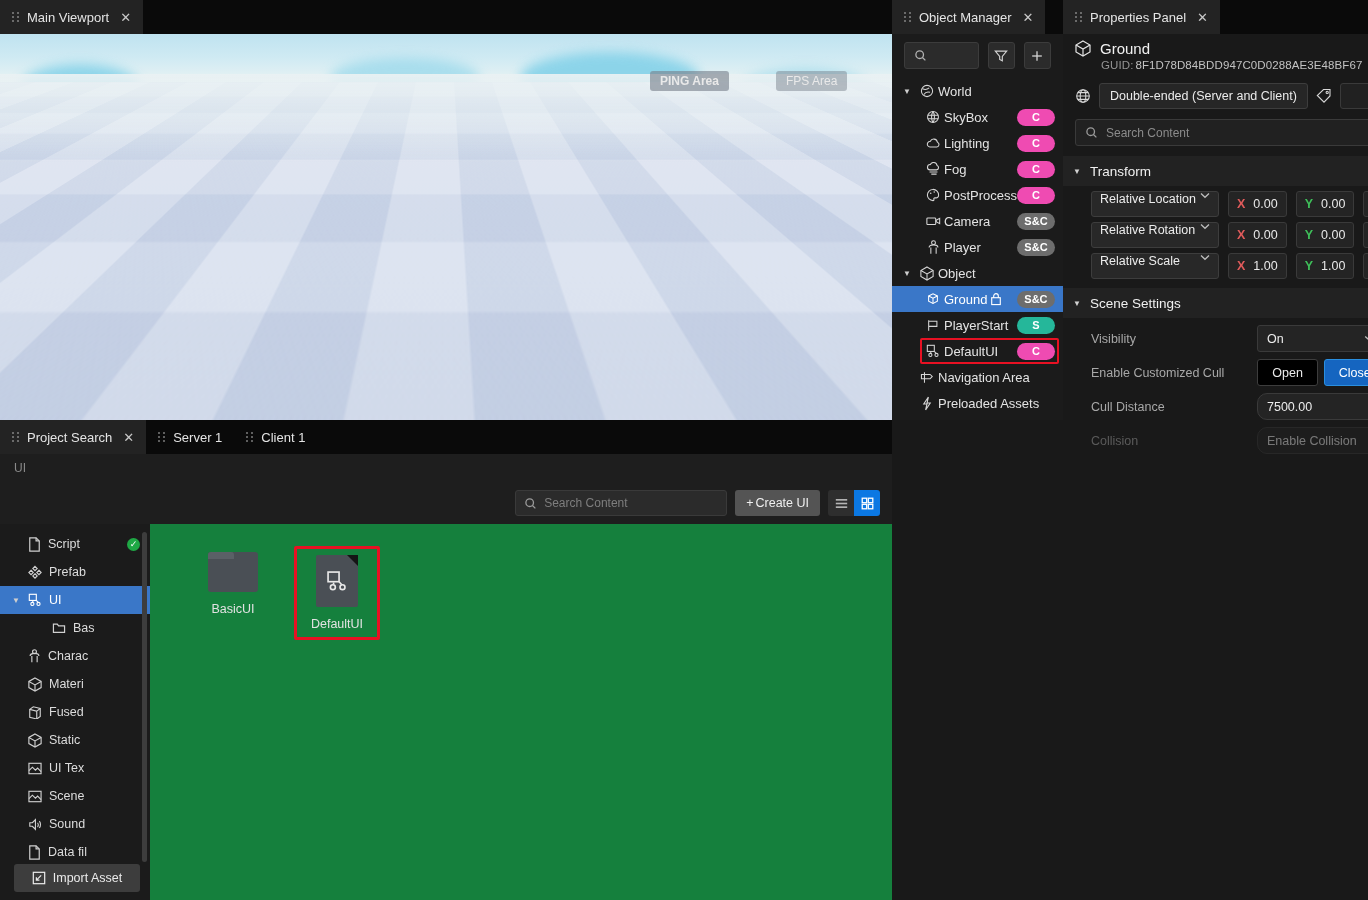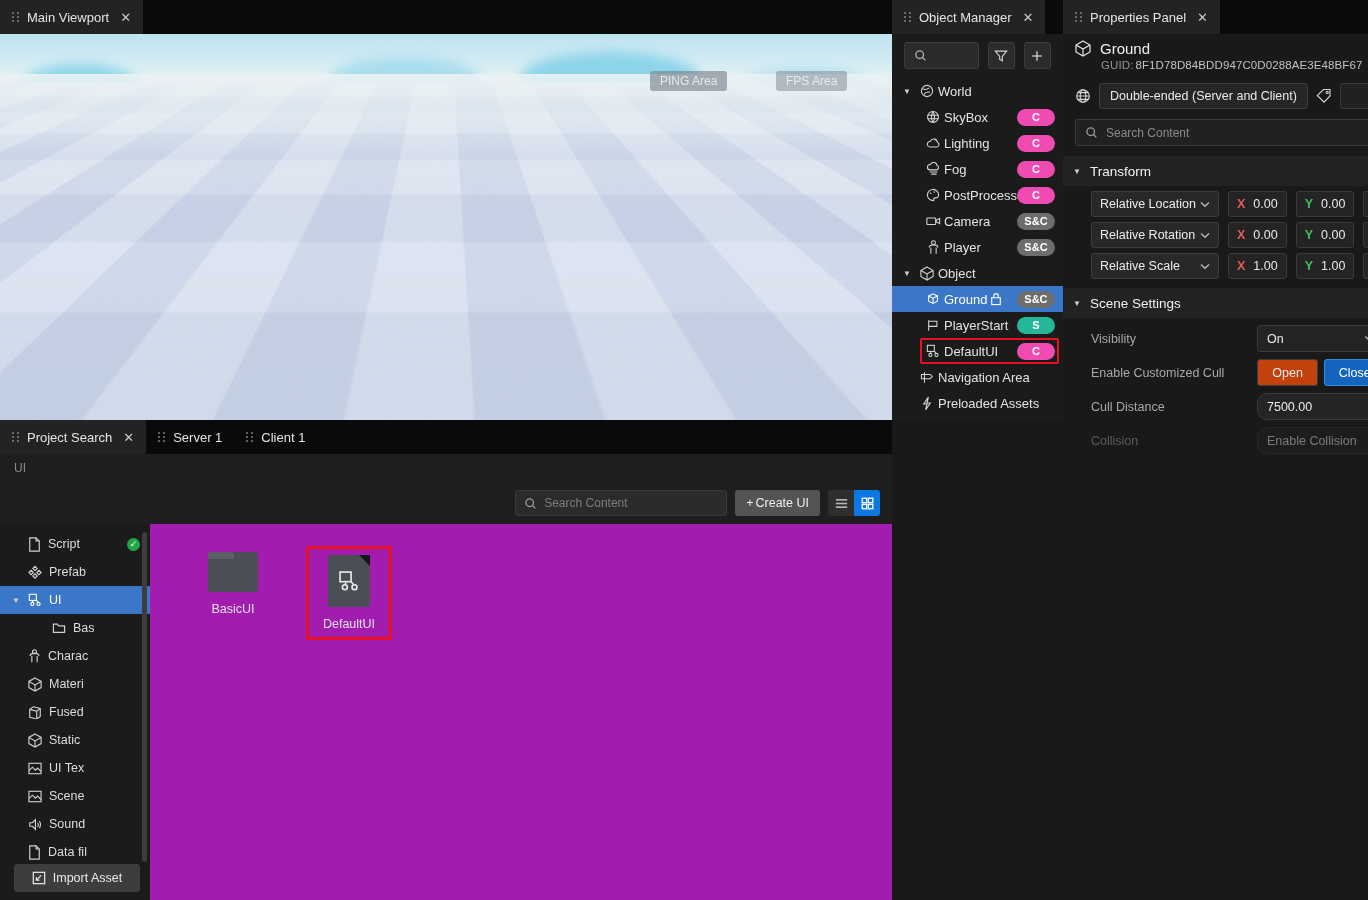--- a/index.html
+++ b/index.html
@@ -48,21 +48,21 @@
     transform-origin: 50% 0%;
   }
   #fogtop { position:absolute; left:0; top:40px; width:100%; height:90px;
     background: linear-gradient(rgba(233,241,243,.95), rgba(210,221,238,0)); }
 
   .vp-badge {
     position: absolute; top: 37px;
     padding: 3px 10px; font-size: 12px; color: #e9e9e9; border-radius: 3px;
     background: rgba(120,128,138,.62);
   }
-  #ping-badge { left: 650px; }
+  #ping-badge { left: 650px; font-weight: bold; }
   #fps-badge  { left: 776px; background: rgba(120,128,138,.48); }
 
   
   #gizmo { position: absolute; left: 44px; top: 315px; width: 80px; height: 90px; font-size: 11px; }
   #gizmo .ax { position: absolute; }
   #gizmo .zline { left: 4px; top: 0; width: 2px; height: 30px; background: #2b3fd6; }
   #gizmo .zlab  { left: 7px; top: -2px; color: #2b3fd6; font-weight: 600; }
   #gizmo .yline { left: 4px; top: 58px; width: 2px; height: 24px; background: #19c13f; }
   #gizmo .xline { left: 6px; top: 63px; width: 70px; height: 1px; background: rgba(220,90,90,.75); }
   #gizmo .xlab  { left: 66px; top: 56px; color: #e02b2b; font-weight: 600; }
@@ -118,22 +118,22 @@
       background: #1fa845; color:#fff; font-size:9px; display:flex; align-items:center; justify-content:center; }
   #tree-sel-box { position: absolute; left: 4px; width: 132px; height: 26px; border: 2px solid #e81123;
       border-radius: 2px; pointer-events: none; }
   #tree-scrollbar { position: absolute; right: 3px; top: 8px; width: 5px; height: 330px;
       background: #3d3d3d; border-radius: 3px; }
   #import-asset {
     height: 28px; margin: 0 10px 8px 14px; border-radius: 3px; background: #3d3d3d;
     display:flex; align-items:center; justify-content:center; gap: 7px;
     font-size: 12.5px; color: #eaeaea;
   }
-  #pc-grid { flex: 1; padding: 22px 0 0 40px; display: flex; gap: 30px; align-items: flex-start;
-             background: #a21caf; }
+  #pc-grid { flex: 1; padding: 22px 0 0 40px; display: flex; gap: 18px; align-items: flex-start;
+             background: #15803d; }
   .asset { width: 86px; display: flex; flex-direction: column; align-items: center; gap: 10px;
            padding: 6px 0; position: relative; }
   .asset .label { font-size: 12.5px; color: #e2e2e2; }
   .asset.highlight { border: 3px solid #e81123; border-radius: 2px; }
   .folder-ico { width: 50px; height: 40px; background: #4a4f55; border-radius: 3px; position: relative; }
   .folder-ico:after { content:""; position:absolute; left:0; top:0; width: 26px; height: 7px;
       background: #5a6066; border-radius: 3px 3px 0 0; }
   .file-ico { width: 42px; height: 52px; background: #4a4f55; border-radius: 2px; position: relative;
       display:flex; align-items:center; justify-content:center; }
   .file-ico:after { content:""; position:absolute; right:0; top:0; border-width: 0 11px 11px 0;
@@ -181,40 +181,40 @@
       border: 1px solid #3d3d3d; border-radius: 3px; font-size: 12.5px; color: #ebebeb; }
   .tag-input { flex: 1; height: 26px; background: #212121; border: 1px solid #3a3a3a; border-radius: 3px; }
   #pp-search-row { display: flex; align-items: center; gap: 10px; padding: 10px 12px 10px 12px; }
   #pp-search { flex: 1; height: 27px; display: flex; align-items: center; gap: 8px; padding: 0 9px;
       background: #212121; border: 1px solid #3a3a3a; border-radius: 3px; color: #8b8b8b; font-size: 12px; }
   #pp-scroll { flex: 1; overflow: hidden; position: relative; }
   .section-head { display: flex; align-items: center; gap: 9px; height: 30px; padding-left: 10px;
       background: #222222; font-size: 13.5px; color: #f0f0f0; }
   .section-head .caret { font-size: 8px; color: #d2d2d2; }
   .tf-row { display: flex; align-items: center; gap: 9px; padding: 5px 12px 0 28px; }
-  .tf-sel { width: 128px; height: 26px; display: flex; align-items: center; justify-content: space-between;
+  .tf-sel { width: 128px; height: 26px; display: flex; justify-content: space-between;
       padding: 0 8px; background: #282828; border: 1px solid #3d3d3d; border-radius: 3px;
       font-size: 12.5px; color: #ececec; }
   .tf-num { flex: 1; height: 26px; display: flex; align-items: center; gap: 8px; padding: 0 8px;
       background: #242424; border: 1px solid #3a3a3a; border-radius: 3px; font-size: 12.5px; color: #e8e8e8; }
   .ax-x { color: #e05b5b; font-weight: 700; }
   .ax-y { color: #3fbf5a; font-weight: 700; }
   .ax-z { color: #4b9ae8; font-weight: 700; }
   .ss-row { display: flex; align-items: center; padding: 7px 12px 0 28px; gap: 16px; }
   .ss-label { width: 150px; font-size: 12.5px; color: #a8a8a8; }
   .ss-select { flex: 1; height: 27px; display: flex; align-items: center; justify-content: space-between;
       padding: 0 9px; background: #242424; border: 1px solid #3a3a3a; border-radius: 3px;
       font-size: 12.5px; color: #ececec; }
   .ss-input { flex: 1; height: 27px; display: flex; align-items: center; padding: 0 9px;
       background: #242424; border: 1px solid #3a3a3a; border-radius: 10px; font-size: 12.5px; color: #ececec; }
   .reset-ico { width: 20px; display: flex; justify-content: center; color: #bdbdbd; }
   .seg { flex: 1; display: flex; gap: 6px; }
   .seg > div { flex: 1; height: 27px; display: flex; align-items: center; justify-content: center;
       border-radius: 3px; font-size: 12.5px; }
-  .seg .off { background: #c2410c; border: 1px solid #3d3d3d; color: #ececec; }
+  .seg .off { background: #000000; border: 1px solid #3d3d3d; color: #ececec; }
   .seg .on  { background: #1565c0; border: 1px solid #2a8fe0; color: #ffffff; }
   .clip-row { opacity: .45; }
   #pp-scrollbar { position: absolute; right: 2px; top: 4px; width: 4px; height: 140px;
       background: #3d3d3d; border-radius: 2px; }
   svg { display: block; }
 </style>
 </head>
 <body>
 
 <div id="app">

